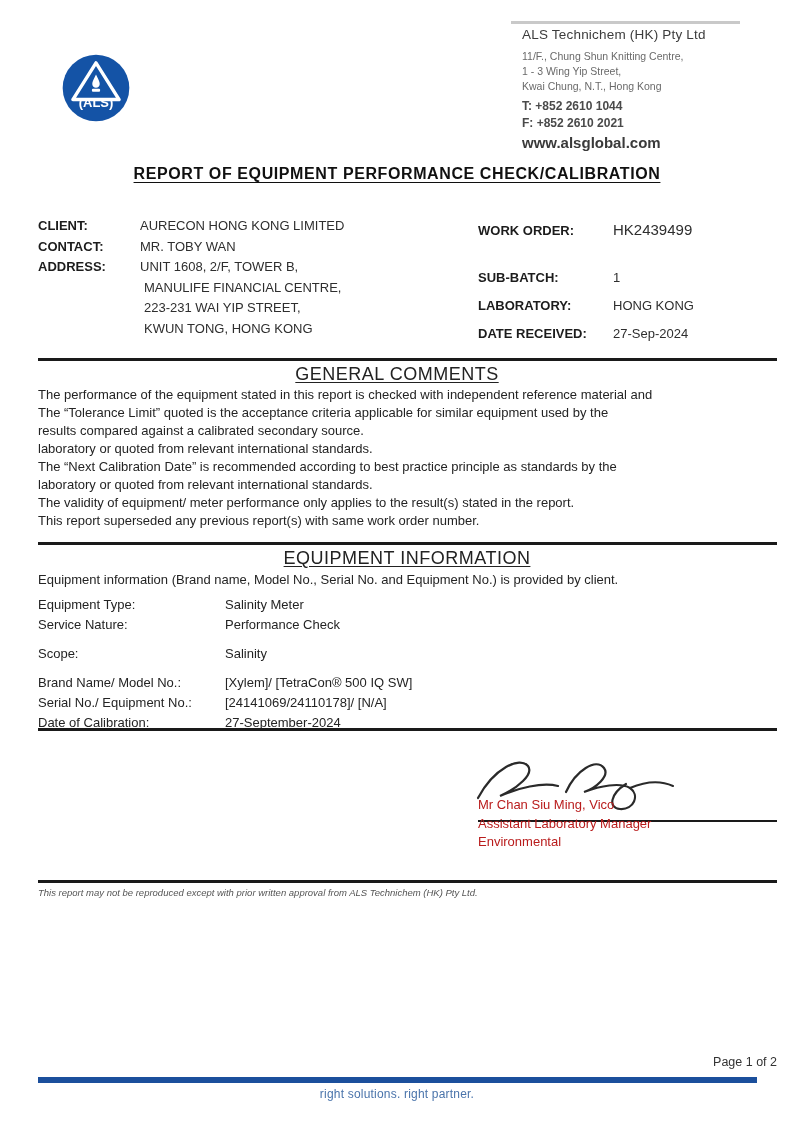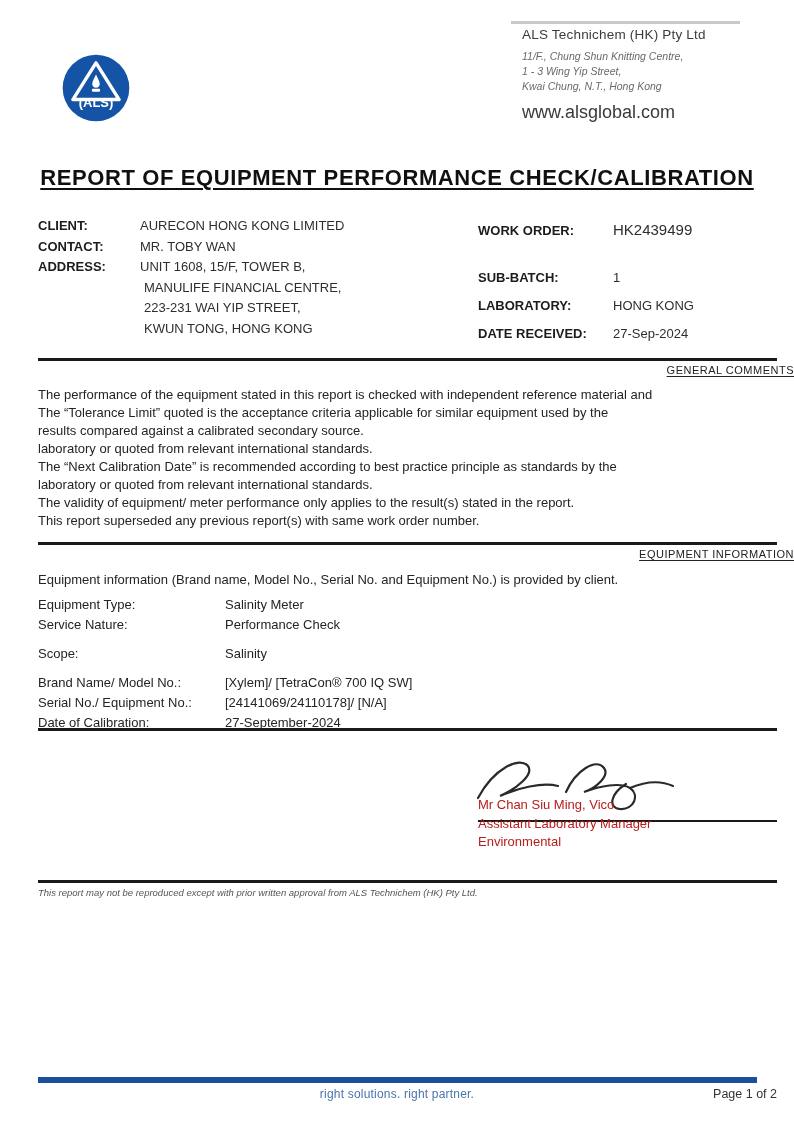--- a/index.html
+++ b/index.html
@@ -11,61 +11,61 @@
     background: #ffffff;
     font-family: "Liberation Sans", sans-serif;
     color: #222;
     overflow: hidden;
   }
   
   .logo { position: absolute; left: 62px; top: 54px; width: 68px; height: 68px; }
   .header-rule { position: absolute; left: 511px; top: 21px; width: 229px; height: 3px; background: #c9c9c9; }
   .company-block { position: absolute; left: 522px; top: 27px; }
   .company-name { font-size: 13.5px; color: #3c3c3c; margin-bottom: 7px; letter-spacing: .2px; }
-  .addr-line { font-size: 10.5px; color: #6a6a6a; line-height: 15px; font-style: italic; }
+  .addr-line { font-size: 10.5px; color: #6a6a6a; line-height: 15px; }
   .tel-line { font-size: 12px; font-weight: 700; color: #4a4a4a; line-height: 17px; }
   .tel-block { margin-top: 4px; }
-  .web-line { font-size: 18px; font-weight: 400; color: #3a3a3a; margin-top: 8px; }
+  .web-line { font-size: 15px; font-weight: 700; color: #3a3a3a; margin-top: 2px; }
   
   .report-title {
     position: absolute; top: 165px; left: 0; width: 100%;
-    text-align: center; font-size: 22px; font-weight: 800;
+    text-align: center; font-size: 16px; font-weight: 800;
     letter-spacing: .6px; color: #101010;
     text-decoration: underline; text-underline-offset: 3px;
   }
   
   .contact-grid { position: absolute; left: 38px; top: 216px; font-size: 13px; line-height: 20.5px; color: #2e2e2e; }
   .contact-grid .lbl { display: inline-block; width: 102px; font-weight: 700; color: #1c1c1c; }
   .contact-grid .cont { margin-left: 106px; }
   .order-grid { position: absolute; left: 478px; top: 216px; font-size: 13px; line-height: 28px; color: #2e2e2e; }
   .order-grid .lbl { display: inline-block; width: 135px; font-weight: 700; color: #1c1c1c; }
   .order-grid .wo-value { font-size: 15px; }
   .order-rows { margin-top: 19px; }
   
   .rule { position: absolute; left: 38px; width: 739px; height: 3px; background: #1a1a1a; }
   .rule-1 { top: 358px; } .rule-2 { top: 542px; } .rule-3 { top: 728px; } .rule-4 { top: 880px; }
   .section-head {
-    position: absolute; left: 0; width: 100%; text-align: right;
-    font-size: 11px; letter-spacing: .5px; color: #222;
+    position: absolute; left: 0; width: 100%; text-align: center;
+    font-size: 18px; letter-spacing: .5px; color: #222;
     text-decoration: underline; text-underline-offset: 2px;
   }
   .gc-head { top: 364px; } .eq-head { top: 548px; padding-left: 20px; }
   .gc-body { position: absolute; left: 38px; top: 386px; font-size: 13px; line-height: 18px; color: #242424; }
   
   .eq-body { position: absolute; left: 38px; top: 570px; font-size: 13px; line-height: 20px; color: #242424; }
   .eq-intro { margin-bottom: 5px; }
   .eq-row .lbl { display: inline-block; width: 187px; }
   .eq-gap { margin-top: 9px; }
   
   .sig-svg { position: absolute; left: 468px; top: 746px; width: 215px; height: 74px; }
   .sig-line { position: absolute; left: 478px; top: 820px; width: 299px; height: 2px; background: #1a1a1a; }
   .sig-text { position: absolute; left: 478px; top: 796px; font-size: 13px; line-height: 18.5px; color: #b91c1c; }
   
   .disclaimer { position: absolute; left: 38px; top: 887px; font-size: 9.5px; font-style: italic; color: #555; }
-  .page-num { position: absolute; right: 17px; top: 1055px; font-size: 12.5px; color: #333; margin-top: 32px; }
+  .page-num { position: absolute; right: 17px; top: 1055px; font-size: 12.5px; color: #333; }
   .bottom-bar { position: absolute; left: 38px; top: 1077px; width: 719px; height: 6px; }
   .tagline { position: absolute; top: 1087px; left: 0; width: 100%; text-align: center; font-size: 12px; letter-spacing: .2px; }
 </style>
 </head>
 <body>
 
 <div class="page">
 
   <div class="logo">
     <svg viewBox="0 0 100 100" width="68" height="68" aria-hidden="true">
@@ -77,34 +77,38 @@
     </svg>
   </div>
 
   <div class="header-rule"></div>
 
   <div class="company-block">
     <div class="company-name">ALS Technichem (HK) Pty Ltd</div>
     <div class="addr-line">11/F., Chung Shun Knitting Centre,</div>
     <div class="addr-line">1 - 3 Wing Yip Street,</div>
     <div class="addr-line">Kwai Chung, N.T., Hong Kong</div>
+    <div class="tel-block">
+      <div class="tel-line">T: +852 2610 1044</div>
+      <div class="tel-line">F: +852 2610 2021</div>
+    </div>
     <div class="web-line">www.alsglobal.com</div>
   </div>
 
   <div class="report-title">REPORT OF EQUIPMENT PERFORMANCE CHECK/CALIBRATION</div>
 
   <div class="contact-grid">
     <div>
       <span class="lbl">CLIENT:</span><span>AURECON HONG KONG LIMITED</span>
     </div>
     <div>
       <span class="lbl">CONTACT:</span><span>MR. TOBY WAN</span>
     </div>
     <div>
-      <span class="lbl">ADDRESS:</span><span>UNIT 1608, 15/F, TOWER B,</span>
+      <span class="lbl">ADDRESS:</span><span>UNIT 1608, 2/F, TOWER B,</span>
     </div>
     <div class="cont">MANULIFE FINANCIAL CENTRE,</div>
     <div class="cont">223-231 WAI YIP STREET,</div>
     <div class="cont">KWUN TONG, HONG KONG</div>
   </div>
 
   <div class="order-grid">
     <div>
       <span class="lbl">WORK ORDER:</span><span class="wo-value">HK2439499</span>
     </div>
@@ -141,21 +145,21 @@
     <div class="eq-row">
       <span class="lbl">Equipment Type:</span><span>Salinity Meter</span>
     </div>
     <div class="eq-row">
       <span class="lbl">Service Nature:</span><span>Performance Check</span>
     </div>
     <div class="eq-row eq-gap">
       <span class="lbl">Scope:</span><span>Salinity</span>
     </div>
     <div class="eq-row eq-gap">
-      <span class="lbl">Brand Name/ Model No.:</span><span>[Xylem]/ [TetraCon® 700 IQ SW]</span>
+      <span class="lbl">Brand Name/ Model No.:</span><span>[Xylem]/ [TetraCon® 500 IQ SW]</span>
     </div>
     <div class="eq-row">
       <span class="lbl">Serial No./ Equipment No.:</span><span>[24141069/24110178]/ [N/A]</span>
     </div>
     <div class="eq-row">
       <span class="lbl">Date of Calibration:</span><span>27-September-2024</span>
     </div>
   </div>
   <div class="rule rule-3"></div>
 

